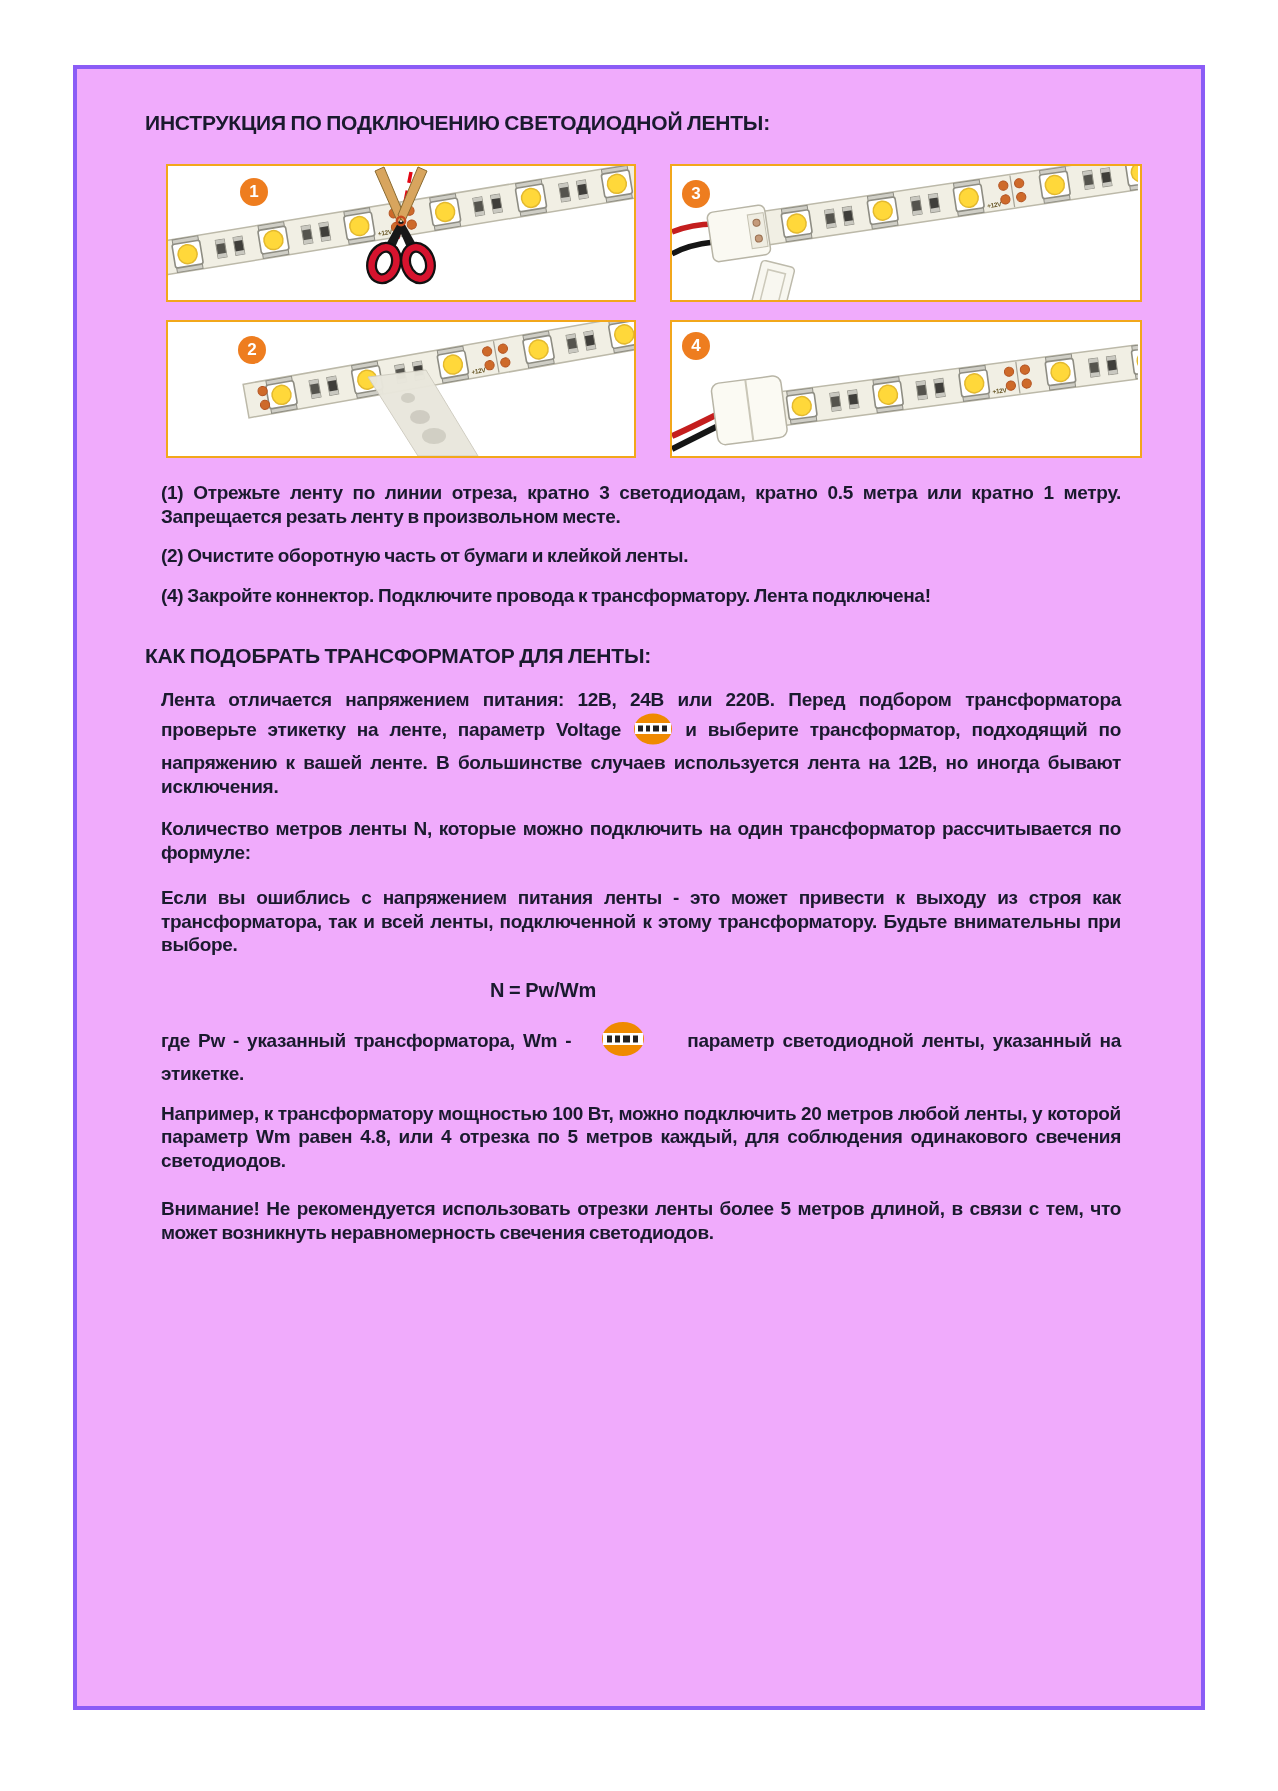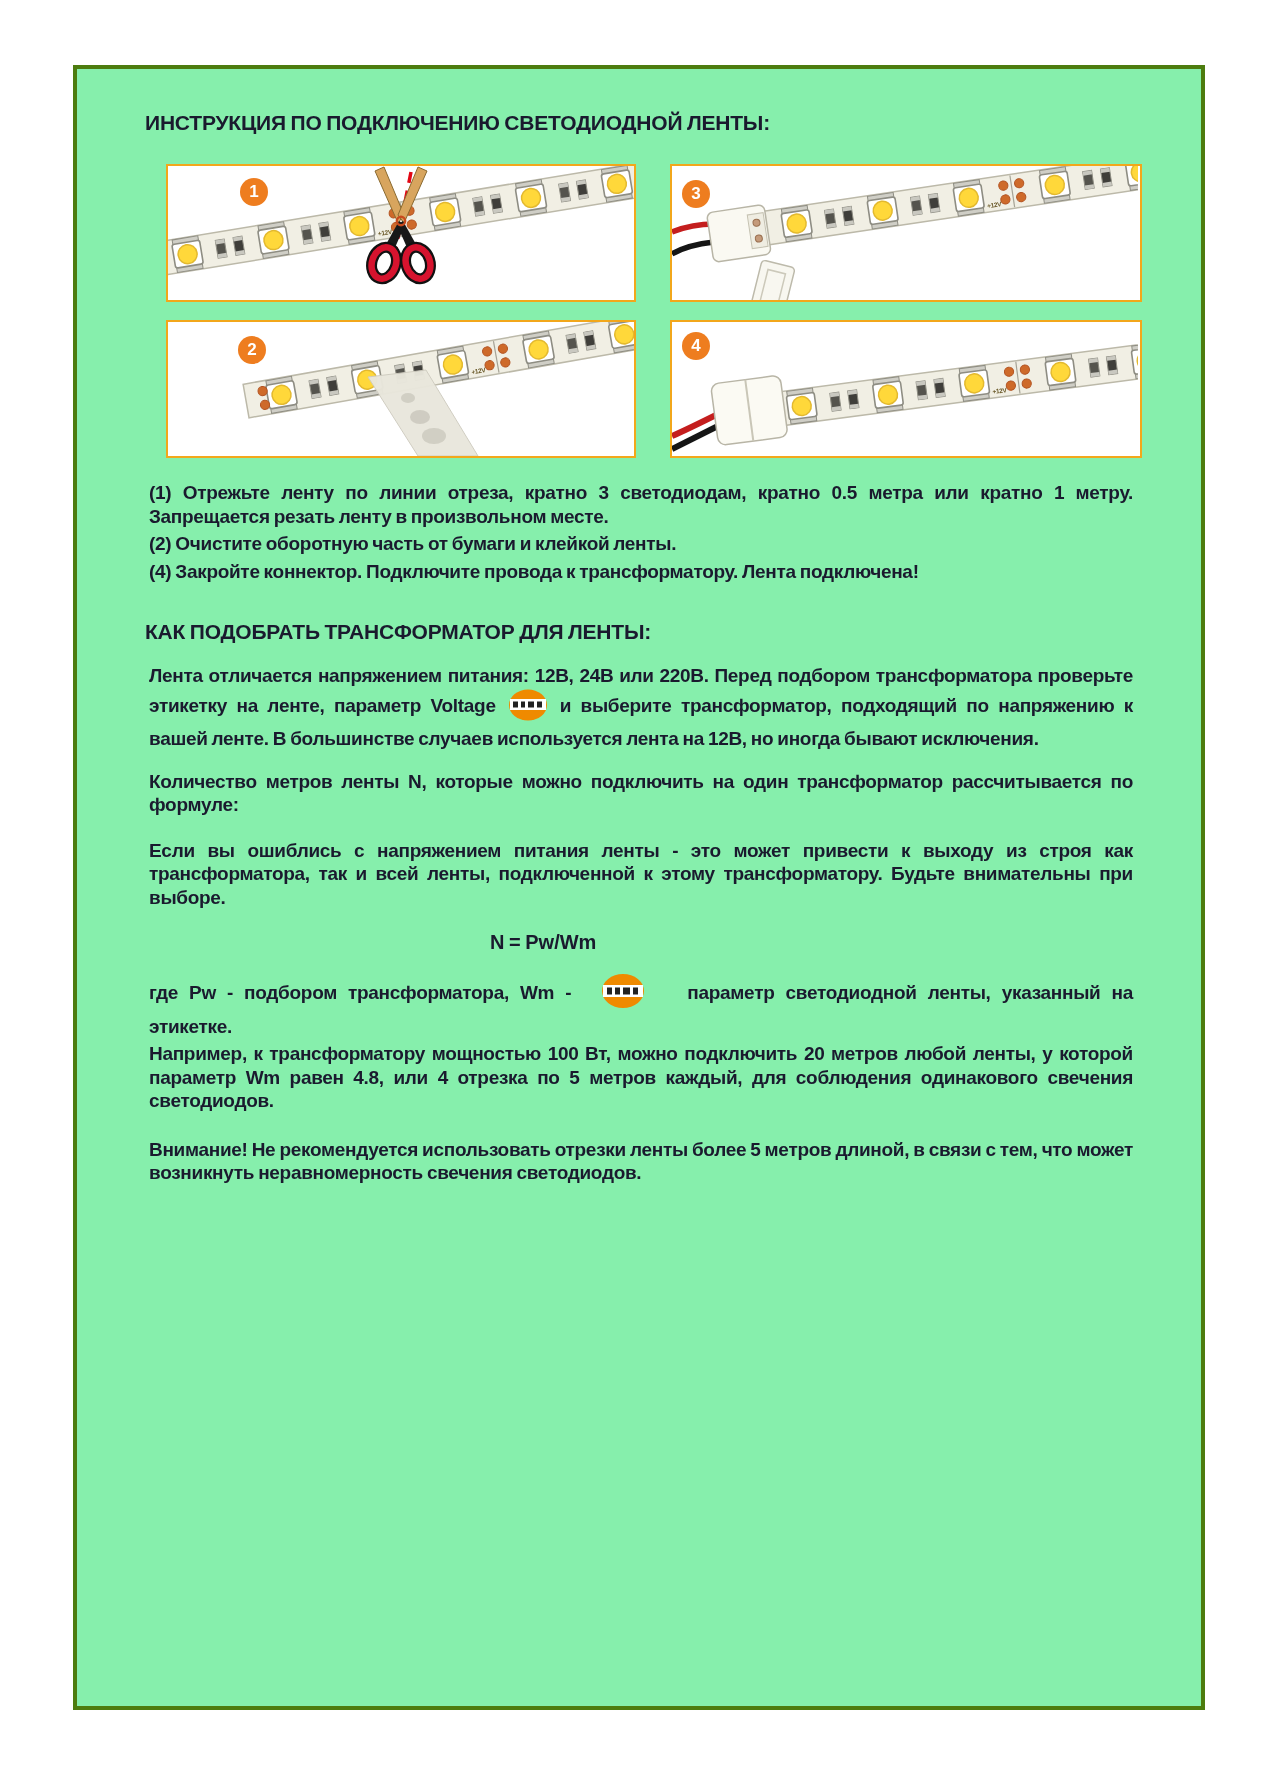--- a/index.html
+++ b/index.html
@@ -2,21 +2,21 @@
 <html><head>
 <meta charset="utf-8">
 <style>
   html,body{margin:0;padding:0;}
   body{
     width:1278px;height:1791px;position:relative;background:#ffffff;
     font-family:"Liberation Sans","DejaVu Sans",sans-serif;overflow:hidden;
   }
   .board{
     position:absolute;left:73px;top:65px;width:1124px;height:1637px;
-    background:#86efac;border:4px solid #4d7c0f;
+    background:#f0abfc;border:4px solid #8b5cf6;
   }
   .content{
     position:absolute;left:68px;top:41px;width:992px;
     color:#1A1A2E;font-weight:700;letter-spacing:-0.3px;word-spacing:-1px;
   }
   h1.title{font-size:21px;line-height:26px;margin:0;letter-spacing:-0.2px;}
   h2.section-title{font-size:21px;line-height:26px;margin:36px 0 0 0;letter-spacing:-0.2px;}
   .photo-grid{
     margin:28px 0 0 21px;width:976px;
     display:grid;grid-template-columns:470px 472px;column-gap:34px;row-gap:18px;
@@ -26,21 +26,21 @@
     border:2px solid #F2A71B;box-sizing:border-box;overflow:hidden;
   }
   .photo-img{position:absolute;left:0;top:0;width:466px;height:134px;display:block;}
   .badge{
     position:absolute;width:28px;height:28px;border-radius:50%;
     background:#EE7D1F;color:#ffffff;font-size:17px;line-height:28px;
     text-align:center;font-weight:700;letter-spacing:0;
   }
   .steps{margin-top:23px;}
   .steps p, p.para{
-    margin:4px;font-size:19px;line-height:23.5px;text-align:justify;
+    margin:16px;font-size:19px;line-height:23.5px;text-align:justify;
   }
   p.para{margin-top:19px;}
   p.para.gap22{margin-top:22px;}
   p.para.gap0{margin-top:0;}
   p.para.gap25{margin-top:25px;}
   .formula{
     margin:21px 0 8px 345px;font-size:20px;line-height:24px;letter-spacing:0;
   }
   .label-icon{display:inline-block;vertical-align:-10px;}
   .label-icon.v1{margin:0 12px;}
@@ -199,21 +199,21 @@
         </svg></span><span>и выберите трансформатор, подходящий по напряжению к вашей ленте. В большинстве случаев используется лента на 12В, но иногда бывают исключения.</span>
     </p>
 
     <p class="para">Количество метров ленты N, которые можно подключить на один трансформатор рассчитывается по формуле:</p>
 
     <p class="para gap22">Если вы ошиблись с напряжением питания ленты - это может привести к выходу из строя как трансформатора, так и всей ленты, подключенной к этому трансформатору. Будьте внимательны при выборе.</p>
 
     <div class="formula">N = Pw/Wm</div>
 
     <p class="para">
-      <span>где Pw - подбором трансформатора, Wm -</span><span class="label-icon v2"><svg width="44" height="36" viewBox="0 0 44 36">
+      <span>где Pw - указанный трансформатора, Wm -</span><span class="label-icon v2"><svg width="44" height="36" viewBox="0 0 44 36">
           <ellipse cx="22" cy="18" rx="21" ry="17" fill="#EF8A00"></ellipse>
           <rect x="2" y="12" width="40" height="12" fill="#FFFFFF"></rect>
           <rect x="6" y="14.5" width="5" height="7" fill="#222222"></rect>
           <rect x="14" y="14.5" width="5" height="7" fill="#222222"></rect>
           <rect x="22" y="14.5" width="7" height="7" fill="#222222"></rect>
           <rect x="32" y="14.5" width="5" height="7" fill="#222222"></rect>
         </svg></span><span>параметр светодиодной ленты, указанный на этикетке.</span>
     </p>
 
     <p class="para gap0">Например, к трансформатору мощностью 100 Вт, можно подключить 20 метров любой ленты, у которой параметр Wm равен 4.8, или 4 отрезка по 5 метров каждый, для соблюдения одинакового свечения светодиодов.</p>

